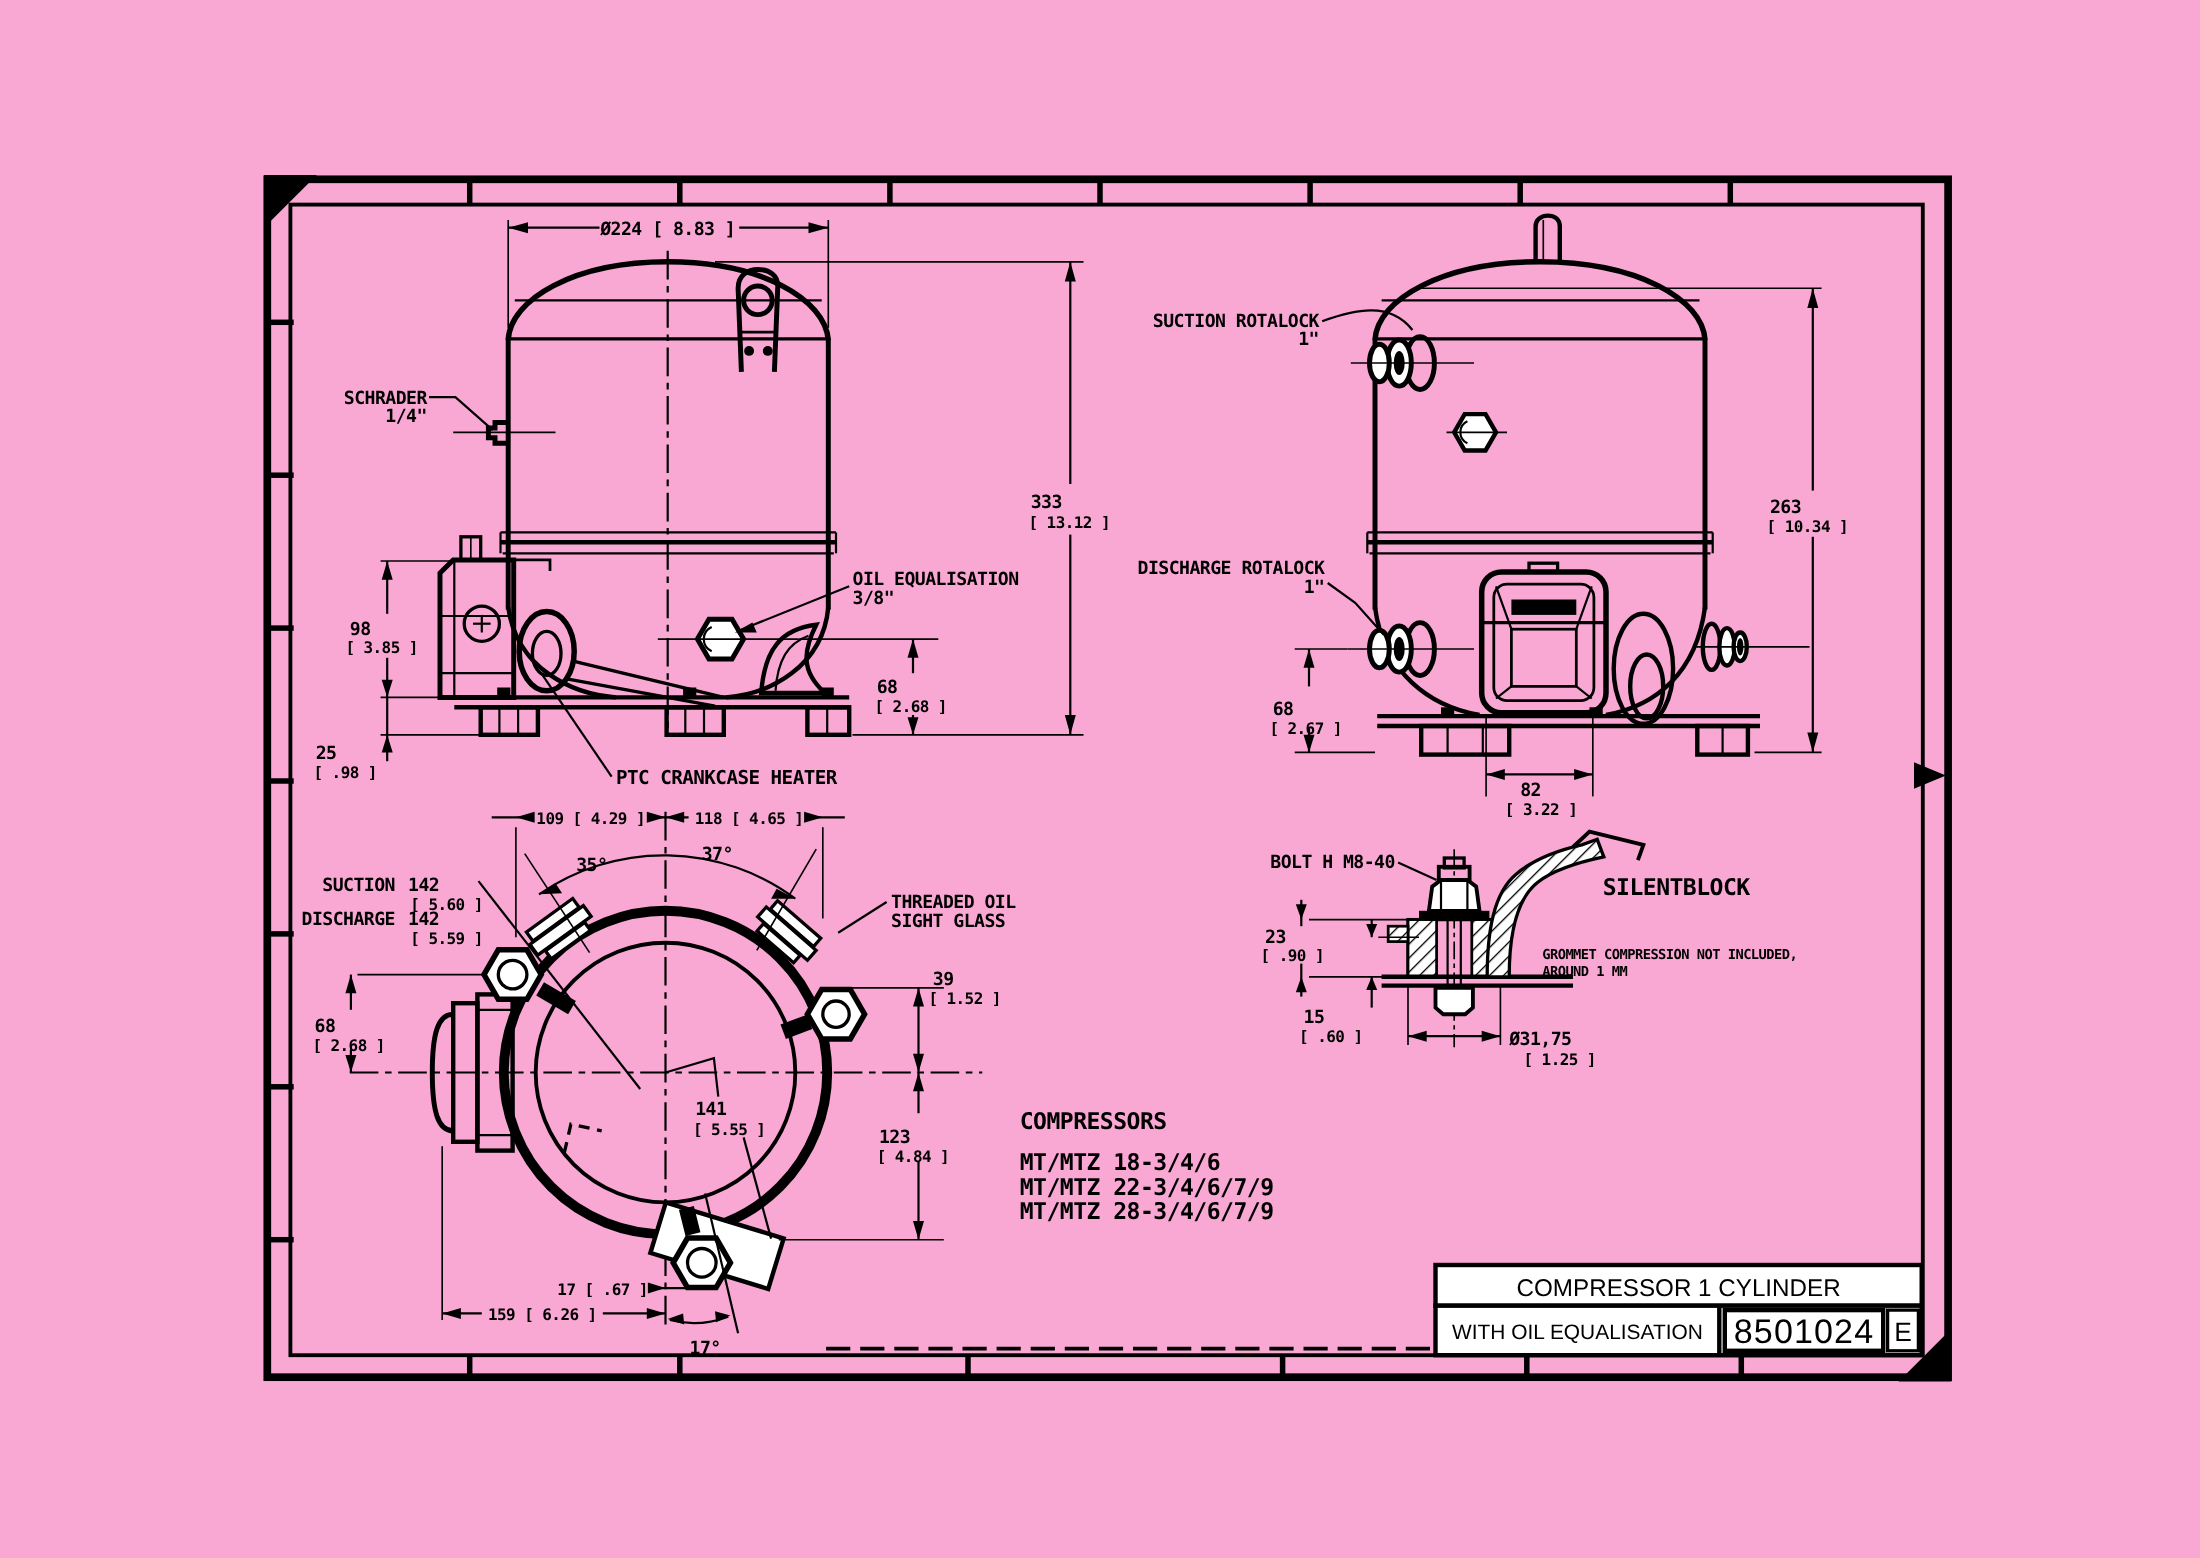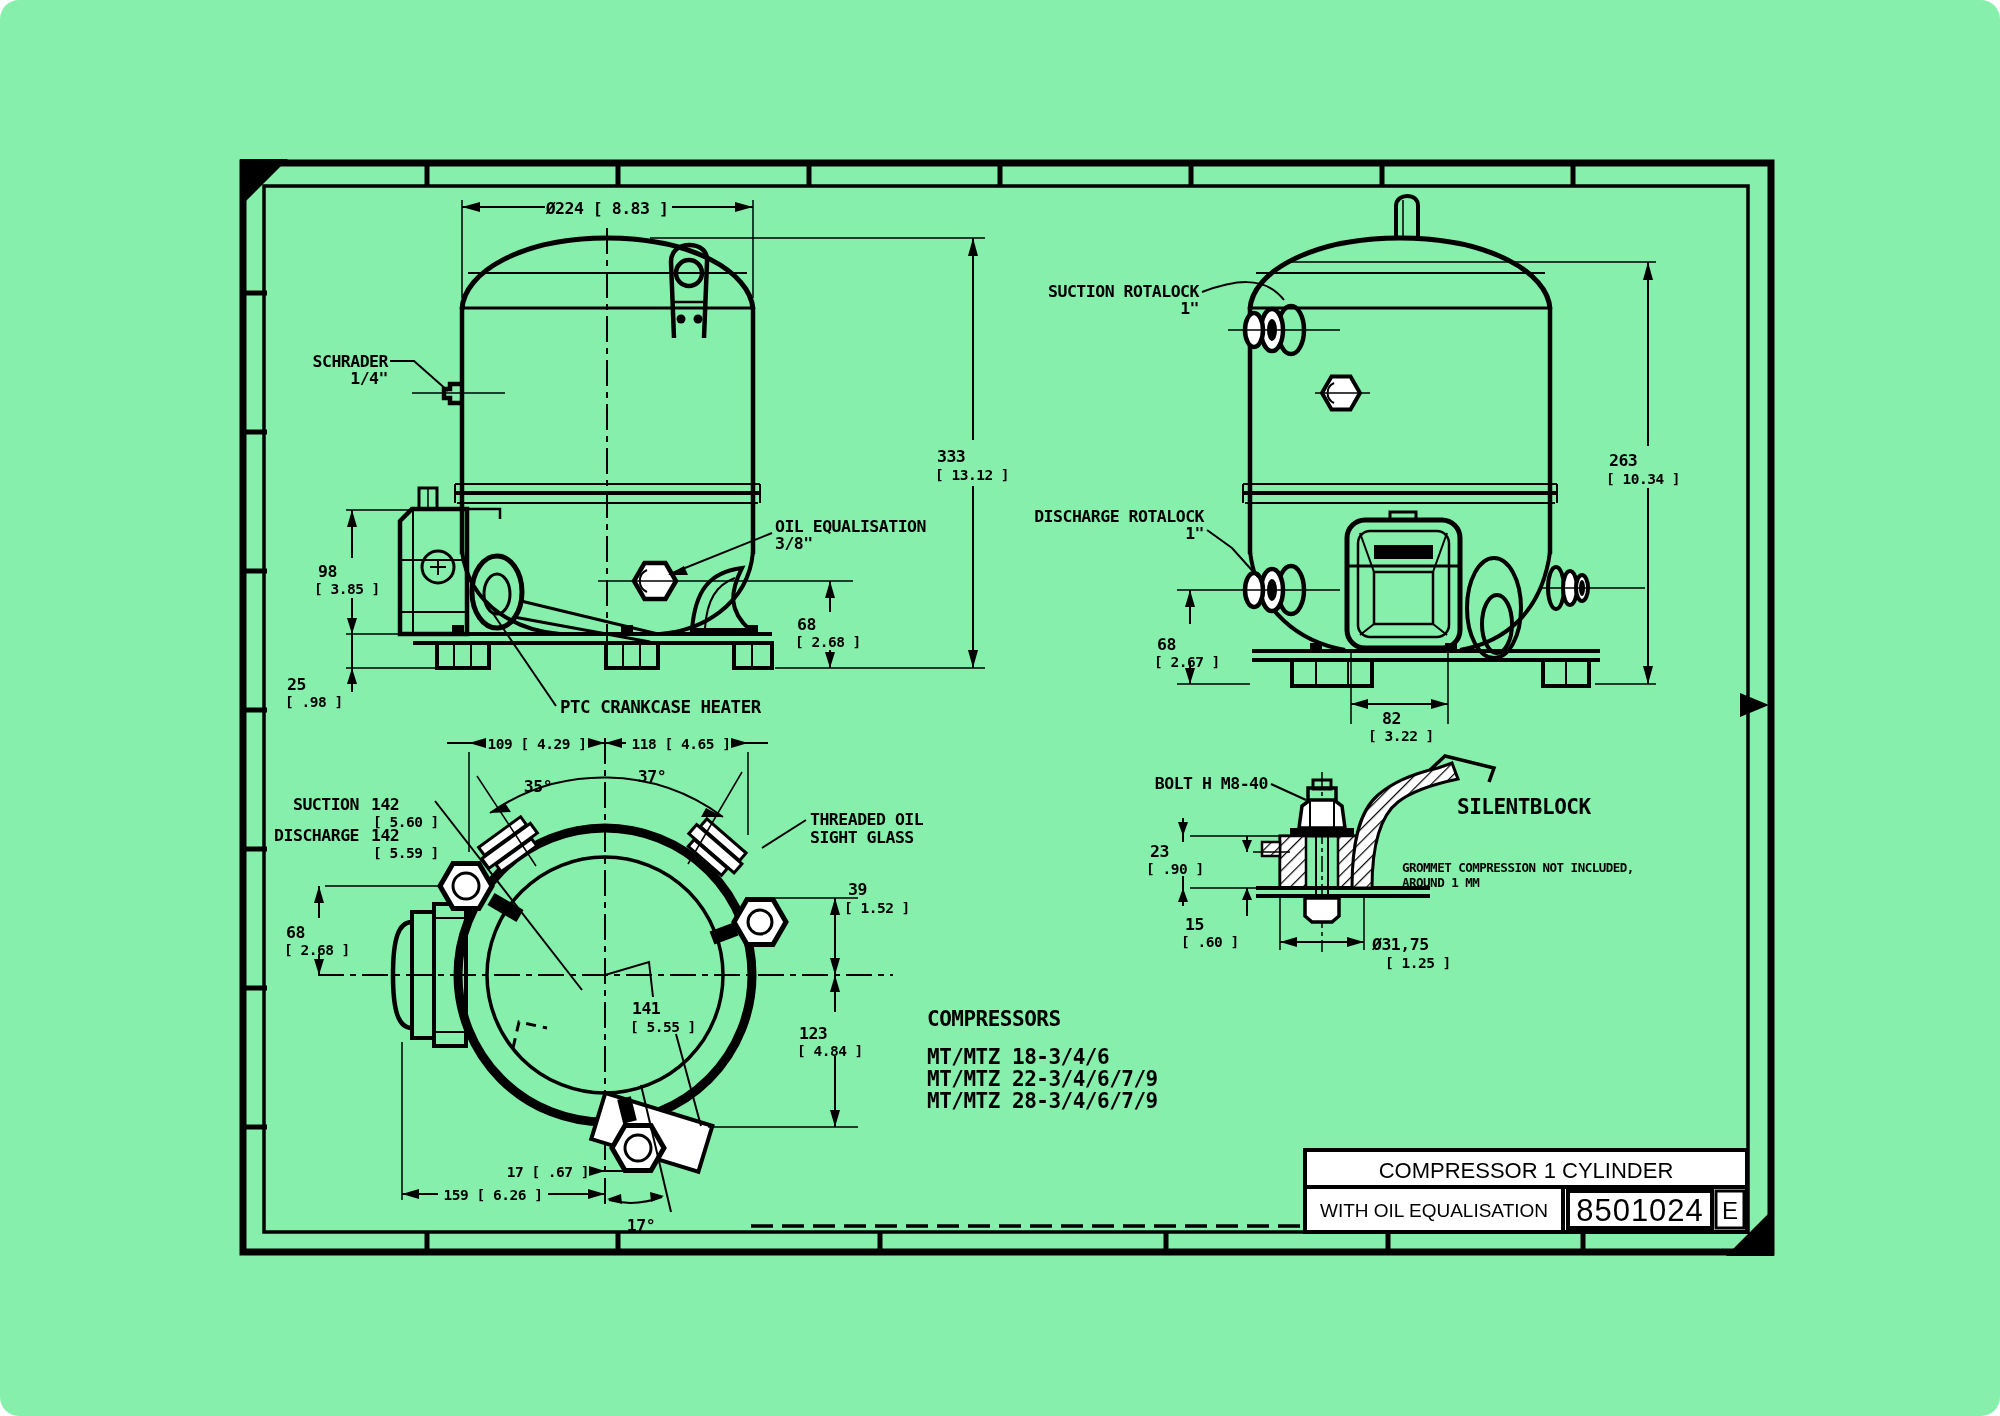--- a/index.html
+++ b/index.html
@@ -1,16 +1,16 @@
 <!DOCTYPE html>
 <html><head>
 <meta charset="utf-8">
 <style>
   html,body{margin:0;padding:0;background:#ffffff;}
-  #stage{position:relative;width:2000px;height:1416px;background:#86efac;overflow:hidden;border-radius:19px;}
+  #stage{position:relative;width:2000px;height:1416px;background:#f9a8d4;overflow:hidden;}
   svg{position:absolute;left:0;top:0;}
   .cad{font-family:"DejaVu Sans Mono",monospace;font-weight:bold;fill:#000;letter-spacing:-0.5px;}
   .s12{font-size:12.5px;}
   .s14{font-size:14.5px;}
   .s16{font-size:16.5px;}
   .s17{font-size:17.5px;}
   .s21{font-size:21px;}
   .tb{font-family:"Liberation Sans","DejaVu Sans",sans-serif;fill:#000;}
   .t22{font-size:22px;}
   .t19{font-size:19px;}

